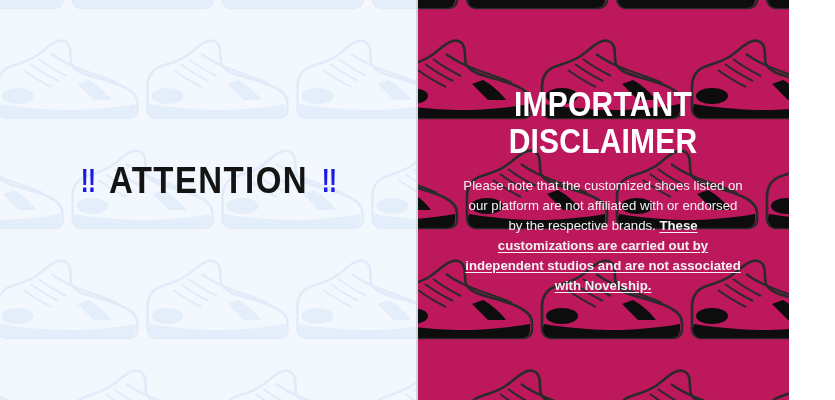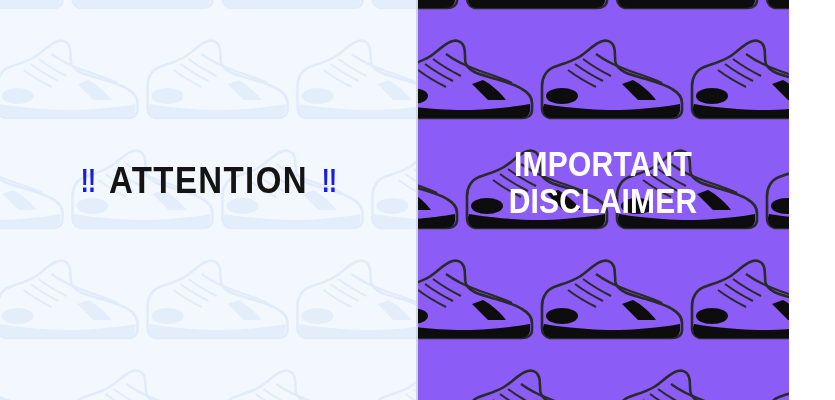--- a/index.html
+++ b/index.html
@@ -31,21 +31,21 @@
     box-sizing: border-box;
   }
 
   .panel-left {
     width: 417px;
     background: #f3f8fe;
   }
 
   .panel-right {
     width: 372px;
-    background: #8b5cf6;
+    background: #be185d;
   }
 
   
   .pattern {
     position: absolute;
     top: -40px;
     left: -40px;
     right: -40px;
     bottom: -40px;
     pointer-events: none;
@@ -244,17 +244,18 @@
         </g>
       </svg>
     </div>
 
     <div class="content content-right">
       <h1 class="heading-disclaimer">
         <span class="hl">IMPORTANT</span>
         <span class="hl">DISCLAIMER</span>
       </h1>
 
+      <p class="body-copy body-right"><span>Please note that the customized shoes listed on our platform are not affiliated with or endorsed by the respective brands. </span><span class="emph">These customizations are carried out by independent studios and are not associated with Novelship.</span></p>
     </div>
   </section>
 
   <div class="seam"></div>
 </div>
 
 </body></html>

